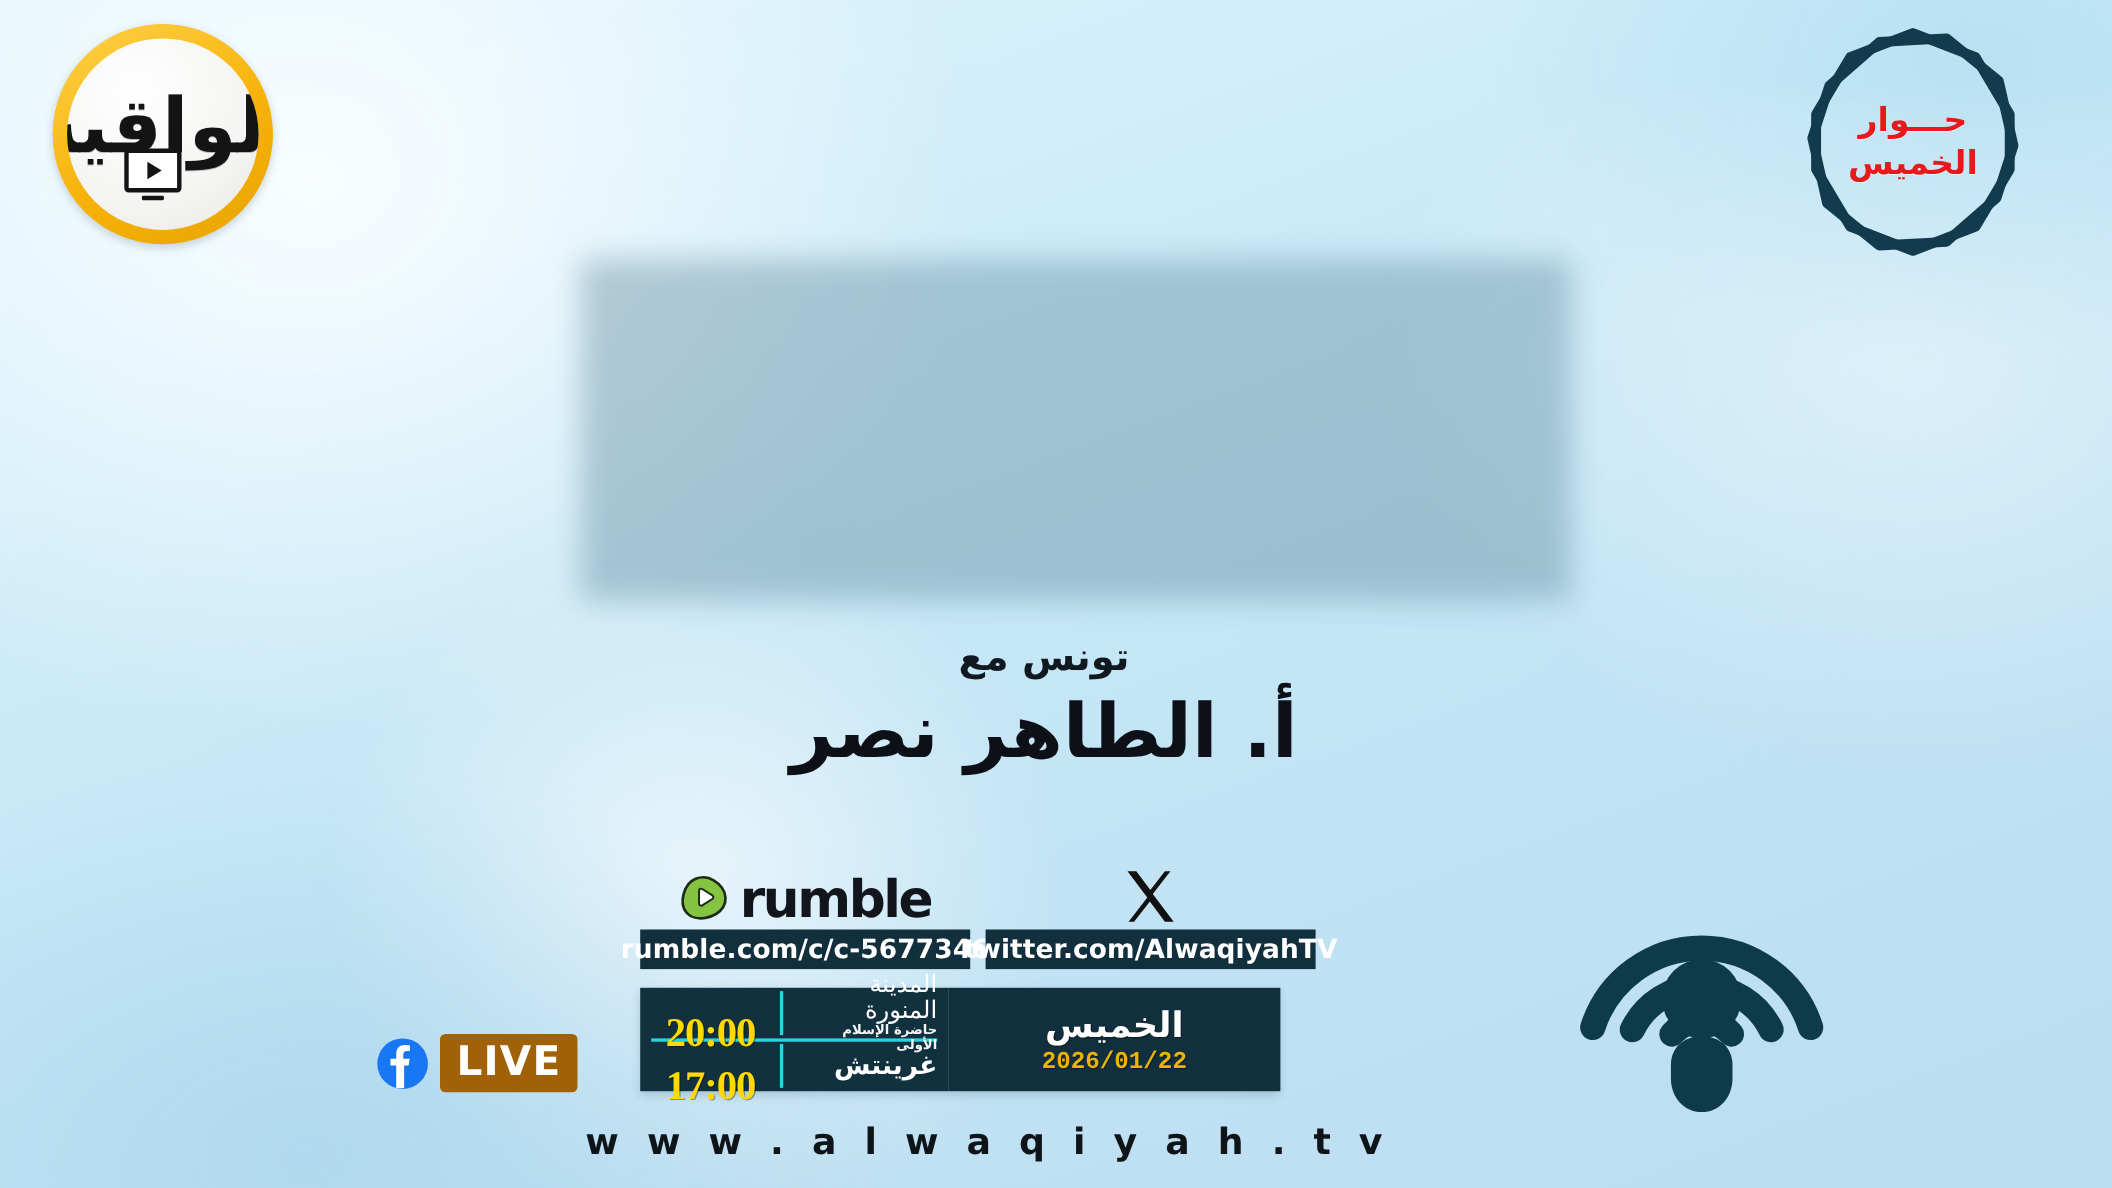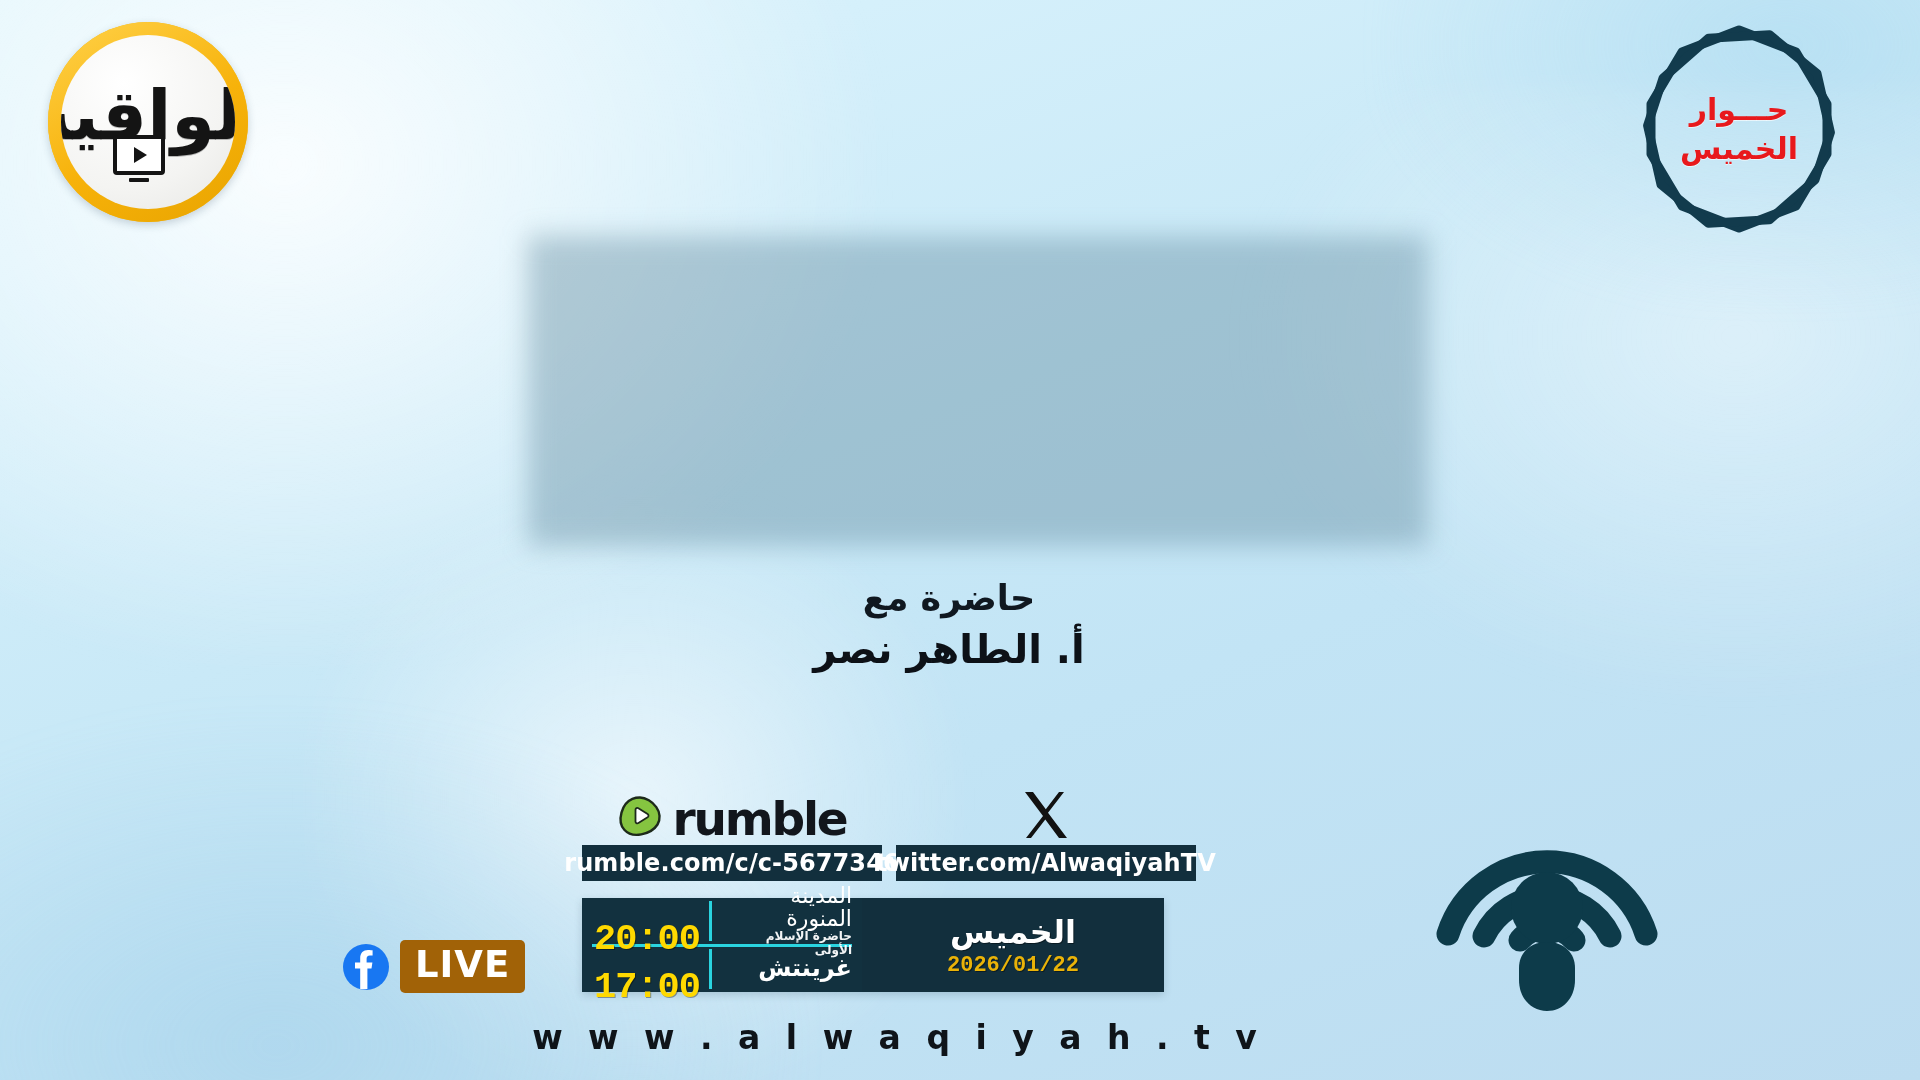--- a/index.html
+++ b/index.html
@@ -132,21 +132,21 @@
     position:absolute;left:0;right:0;top:578px;
     display:flex;flex-direction:column;align-items:center;gap:8px;
     direction:rtl;
     transform:translateX(-11px);
   }
   .guest-with{
     color:#101820;font-weight:700;font-size:35px;
     font-family:"DejaVu Sans","Liberation Sans",sans-serif;
   }
   .guest-name{
-    color:#0d1117;font-weight:700;font-size:40px;
+    color:#0d1117;font-weight:700;font-size:68px;
     font-family:"DejaVu Sans","Liberation Sans",sans-serif;
   }
 
   
   .social{
     position:absolute;left:582px;top:780px;width:628px;
   }
   .social-logos{
     display:flex;align-items:flex-end;height:62px;
   }
@@ -191,22 +191,22 @@
     flex:1;text-align:left;direction:rtl;color:#ffffff;
     font-family:"DejaVu Sans","Liberation Sans",sans-serif;
     padding-left:4px;
   }
   .sp-main{font-weight:400;font-size:22px;line-height:1.05;display:block;text-align:right;}
   .sp-sub{font-weight:700;font-size:12px;line-height:1.15;display:block;opacity:.95;text-align:right;}
   .sp-single{font-weight:700;font-size:24px;line-height:1.05;display:block;text-align:right;}
   .sched-sep{width:3px;background:#2ad4e0;height:40px;margin:0 9px;flex:0 0 auto;}
   .sched-time{
     color:#ffd900;font-weight:700;font-size:37px;letter-spacing:-1px;
-    font-family:Liberation Mono, monospace;
-    width:108px;text-align:right;direction:ltr;
+    font-family:Liberation Serif, serif;
+    width:108px;text-align:center;direction:ltr;
     text-shadow:1px 1px 0 rgba(0,0,0,.35);
     margin-top:36px;
   }
   .sched-date{
     background:#122f3d;width:302px;display:flex;flex-direction:column;
     align-items:center;justify-content:center;gap:2px;
   }
   .sd-day{
     color:#ffffff;font-weight:700;font-size:32px;direction:rtl;
     font-family:"DejaVu Sans","Liberation Sans",sans-serif;
@@ -274,21 +274,21 @@
     </svg>
     <div class="pb-text">
       <span class="pb-line1">حـــوار</span>
       <span class="pb-line2">الخميس</span>
     </div>
   </div>
 
   <div class="title-shadow"></div>
 
   <div class="guest">
-    <div class="guest-with">حاضرة مع</div>
+    <div class="guest-with">تونس مع</div>
     <div class="guest-name">أ. الطاهر نصر</div>
   </div>
 
   <div class="social">
     <div class="social-logos">
       <div class="sl-cell sl-rumble">
         <span class="rumble-mark">
           <svg viewBox="0 0 46 44" aria-hidden="true">
             <path d="M23 2.5c5.6 0 12.5 4.3 16.3 9.6 3.9 5.4 4.3 12.4 1.2 17.4-3.1 5-9.6 8.6-16.2 9.9-6.6 1.3-13.3-.5-17-4.6C3.6 30.7 2.8 23.9 4.5 17.6 6.2 11.3 10.4 6 15.4 3.9c2.4-1 5-1.4 7.6-1.4z" fill="#85c440" stroke="#1d2a1a" stroke-width="2.4"></path>
             <path d="M18.5 14.8c0-1.5 1.6-2.4 2.9-1.6l9.2 5.8c1.2.8 1.2 2.5 0 3.3l-9.2 5.8c-1.3.8-2.9-.1-2.9-1.6z" fill="#ffffff" stroke="#1d2a1a" stroke-width="1.8"></path>

